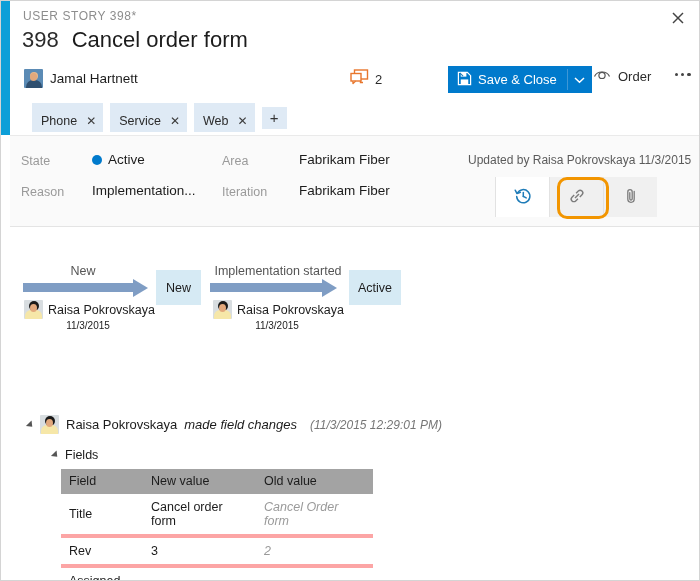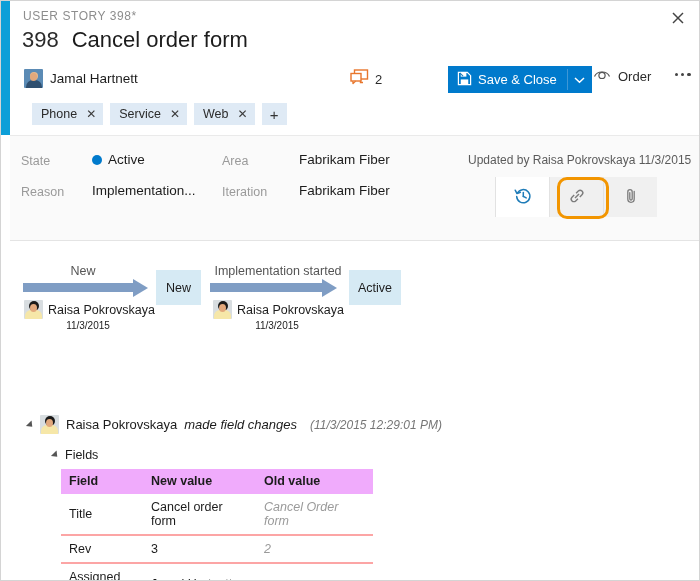--- a/index.html
+++ b/index.html
@@ -175,40 +175,40 @@
 
   .tags-row {
     position: absolute;
     left: 22px; top: 102px;
     display: flex; align-items: center; gap: 7px;
   }
   .tag {
     background: #dfeaf5;
     height: 22px;
     display: flex; align-items: center;
-    padding: 0 7px 0 9px;
+    padding: 7px 7px 0 9px;
     gap: 9px;
     font-size: 12.5px;
     color: #2b2b2b;
     cursor: pointer;
   }
   .tag .x { color: #3b3b3b; font-size: 12px; line-height: 1; }
   .tag-add {
     background: #dfeaf5;
     width: 25px; height: 22px;
     display: flex; align-items: center; justify-content: center;
     font-size: 15px; color: #333;
     cursor: pointer;
   }
 
   
   .fields-strip {
     position: absolute;
     left: 9px; top: 134px; right: 0;
-    height: 106px;
+    height: 92px;
     background: #fafafa;
     border-top: 1px solid #eaeaea;
     border-bottom: 1px solid #e4e4e4;
     box-sizing: border-box;
   }
   .fld-label {
     position: absolute;
     font-size: 12.5px;
     color: #9a9a9a;
   }
@@ -350,32 +350,32 @@
     color: #1c1c1c;
   }
 
   table.changes {
     position: absolute;
     left: 60px; top: 468px;
     border-collapse: collapse;
     width: 312px;
   }
   table.changes th {
-    background: #f0abfc;
+    background: #a3a3a3;
     text-align: left;
     font-size: 12.5px;
-    font-weight: bold;
+    font-weight: normal;
     color: #1c1c1c;
     padding: 5px 8px 6px 8px;
   }
   table.changes td {
     font-size: 12.5px;
     color: #1c1c1c;
     padding: 6px 8px;
-    border-bottom: 2px solid #fca5a5;
+    border-bottom: 4px solid #fca5a5;
   }
   table.changes td.old {
     color: #9a9a9a;
     font-style: italic;
   }
   table.changes col.c1 { width: 82px; }
   table.changes col.c2 { width: 113px; }
   table.changes col.c3 { width: 117px; }
 </style>
 </head>

